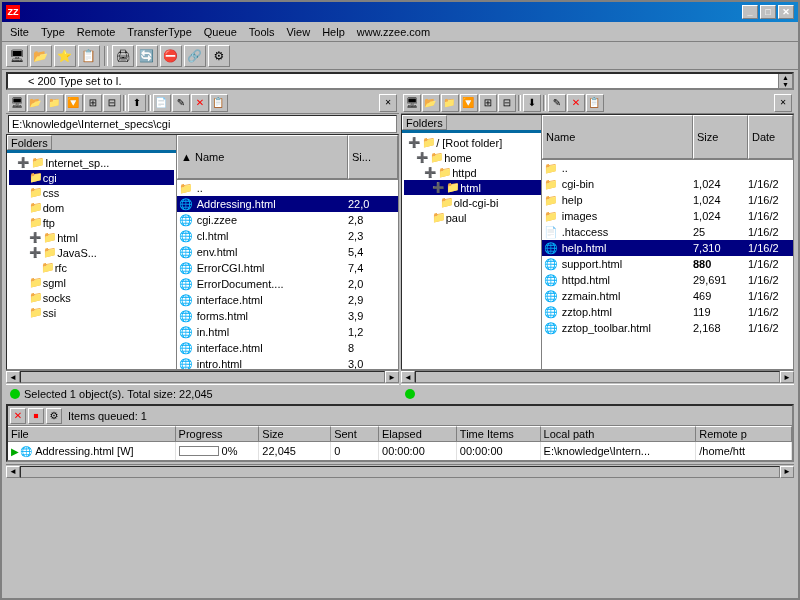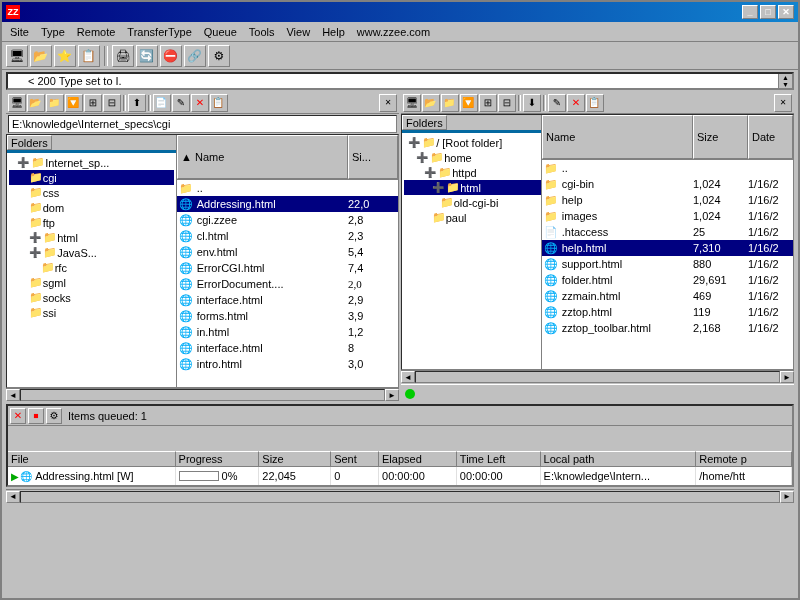--- a/index.html
+++ b/index.html
@@ -524,21 +524,21 @@
           <span class="file-cell" style="width:50px;">5,4</span>
         </div>
         <div class="file-row">
           <span style="margin-right:2px;">🌐</span>
           <span class="file-cell" style="flex:1">ErrorCGI.html</span>
           <span class="file-cell" style="width:50px;">7,4</span>
         </div>
         <div class="file-row">
           <span style="margin-right:2px;">🌐</span>
           <span class="file-cell" style="flex:1">ErrorDocument....</span>
-          <span class="file-cell" style="width:50px;font-family:Liberation Serif, serif;">2,0</span>
+          <span class="file-cell" style="width:50px;">2,0</span>
         </div>
         <div class="file-row">
           <span style="margin-right:2px;">🌐</span>
           <span class="file-cell" style="flex:1">interface.html</span>
           <span class="file-cell" style="width:50px;">2,9</span>
         </div>
         <div class="file-row">
           <span style="margin-right:2px;">🌐</span>
           <span class="file-cell" style="flex:1">forms.html</span>
           <span class="file-cell" style="width:50px;">3,9</span>
@@ -560,20 +560,24 @@
         </div>
       </div>
     </div>
 
     <div style="display:flex; height:14px; background:#c0c0c0; border-top:1px solid #808080;">
       <div class="scroll-btn">◄</div>
       <div class="scroll-track" style="flex:1;"></div>
       <div class="scroll-btn">►</div>
     </div>
 
+    <div class="status-bar" style="margin:0;">
+      <div class="status-indicator"></div>
+      <span>Selected 1 object(s). Total size: 22,045</span>
+    </div>
   </div>
 
   <div class="panel-wrapper">
 
     <div class="panel-toolbar">
       <div class="panel-tb-btn">🖥</div>
       <div class="panel-tb-btn">📂</div>
       <div class="panel-tb-btn">📁</div>
       <div class="panel-tb-btn">🔽</div>
       <div class="panel-tb-btn">⊞</div>
@@ -671,26 +675,26 @@
         </div>
         <div class="file-row selected">
           <span style="margin-right:2px;">🌐</span>
           <span class="file-cell" style="flex:1">help.html</span>
           <span class="file-cell" style="width:55px;">7,310</span>
           <span class="file-cell" style="width:45px;">1/16/2</span>
         </div>
         <div class="file-row">
           <span style="margin-right:2px;">🌐</span>
           <span class="file-cell" style="flex:1">support.html</span>
-          <span class="file-cell" style="width:55px;">880</span>
-          <span class="file-cell" style="width:45px;">1/16/2</span>
-        </div>
-        <div class="file-row">
-          <span style="margin-right:2px;">🌐</span>
-          <span class="file-cell" style="flex:1">folder.html</span>
+          <span class="file-cell" style="width:55px;font-weight:bold;">880</span>
+          <span class="file-cell" style="width:45px;">1/16/2</span>
+        </div>
+        <div class="file-row">
+          <span style="margin-right:2px;">🌐</span>
+          <span class="file-cell" style="flex:1">httpd.html</span>
           <span class="file-cell" style="width:55px;">29,691</span>
           <span class="file-cell" style="width:45px;">1/16/2</span>
         </div>
         <div class="file-row">
           <span style="margin-right:2px;">🌐</span>
           <span class="file-cell" style="flex:1">zzmain.html</span>
           <span class="file-cell" style="width:55px;">469</span>
           <span class="file-cell" style="width:45px;">1/16/2</span>
         </div>
         <div class="file-row">
@@ -720,30 +724,30 @@
   </div>
 </div>
 
 <div class="queue-area" style="margin: 2px 4px 0; border: 2px inset #808080;">
   <div class="queue-header">
     <div class="queue-tb-btn" style="color:red">✕</div>
     <div class="queue-tb-btn" style="color:red">⏹</div>
     <div class="queue-tb-btn">⚙</div>
     <span style="margin-left: 4px; font-size:11px;">Items queued: 1</span>
   </div>
-  <div style="overflow:auto; background:#8b5cf6;margin-top:25px;">
+  <div style="overflow:auto; background:#8b5cf6;">
     <table class="queue-table" cellspacing="0" cellpadding="0">
       <thead>
         <tr>
           <th class="queue-col-header" style="width:140px;">File</th>
           <th class="queue-col-header" style="width:70px;">Progress</th>
           <th class="queue-col-header" style="width:60px;">Size</th>
           <th class="queue-col-header" style="width:40px;">Sent</th>
           <th class="queue-col-header" style="width:65px;">Elapsed</th>
-          <th class="queue-col-header" style="width:70px;">Time Left</th>
+          <th class="queue-col-header" style="width:70px;">Time Items</th>
           <th class="queue-col-header" style="width:130px;">Local path</th>
           <th class="queue-col-header" style="width:80px;">Remote p</th>
         </tr>
       </thead>
       <tbody>
         <tr class="queue-row">
           <td style="display:flex; align-items:center; gap:2px; height:18px;">
             <span class="queue-play-btn">▶</span>
             <span style="font-size:10px;">🌐</span>
             <span>Addressing.html [W]</span>

